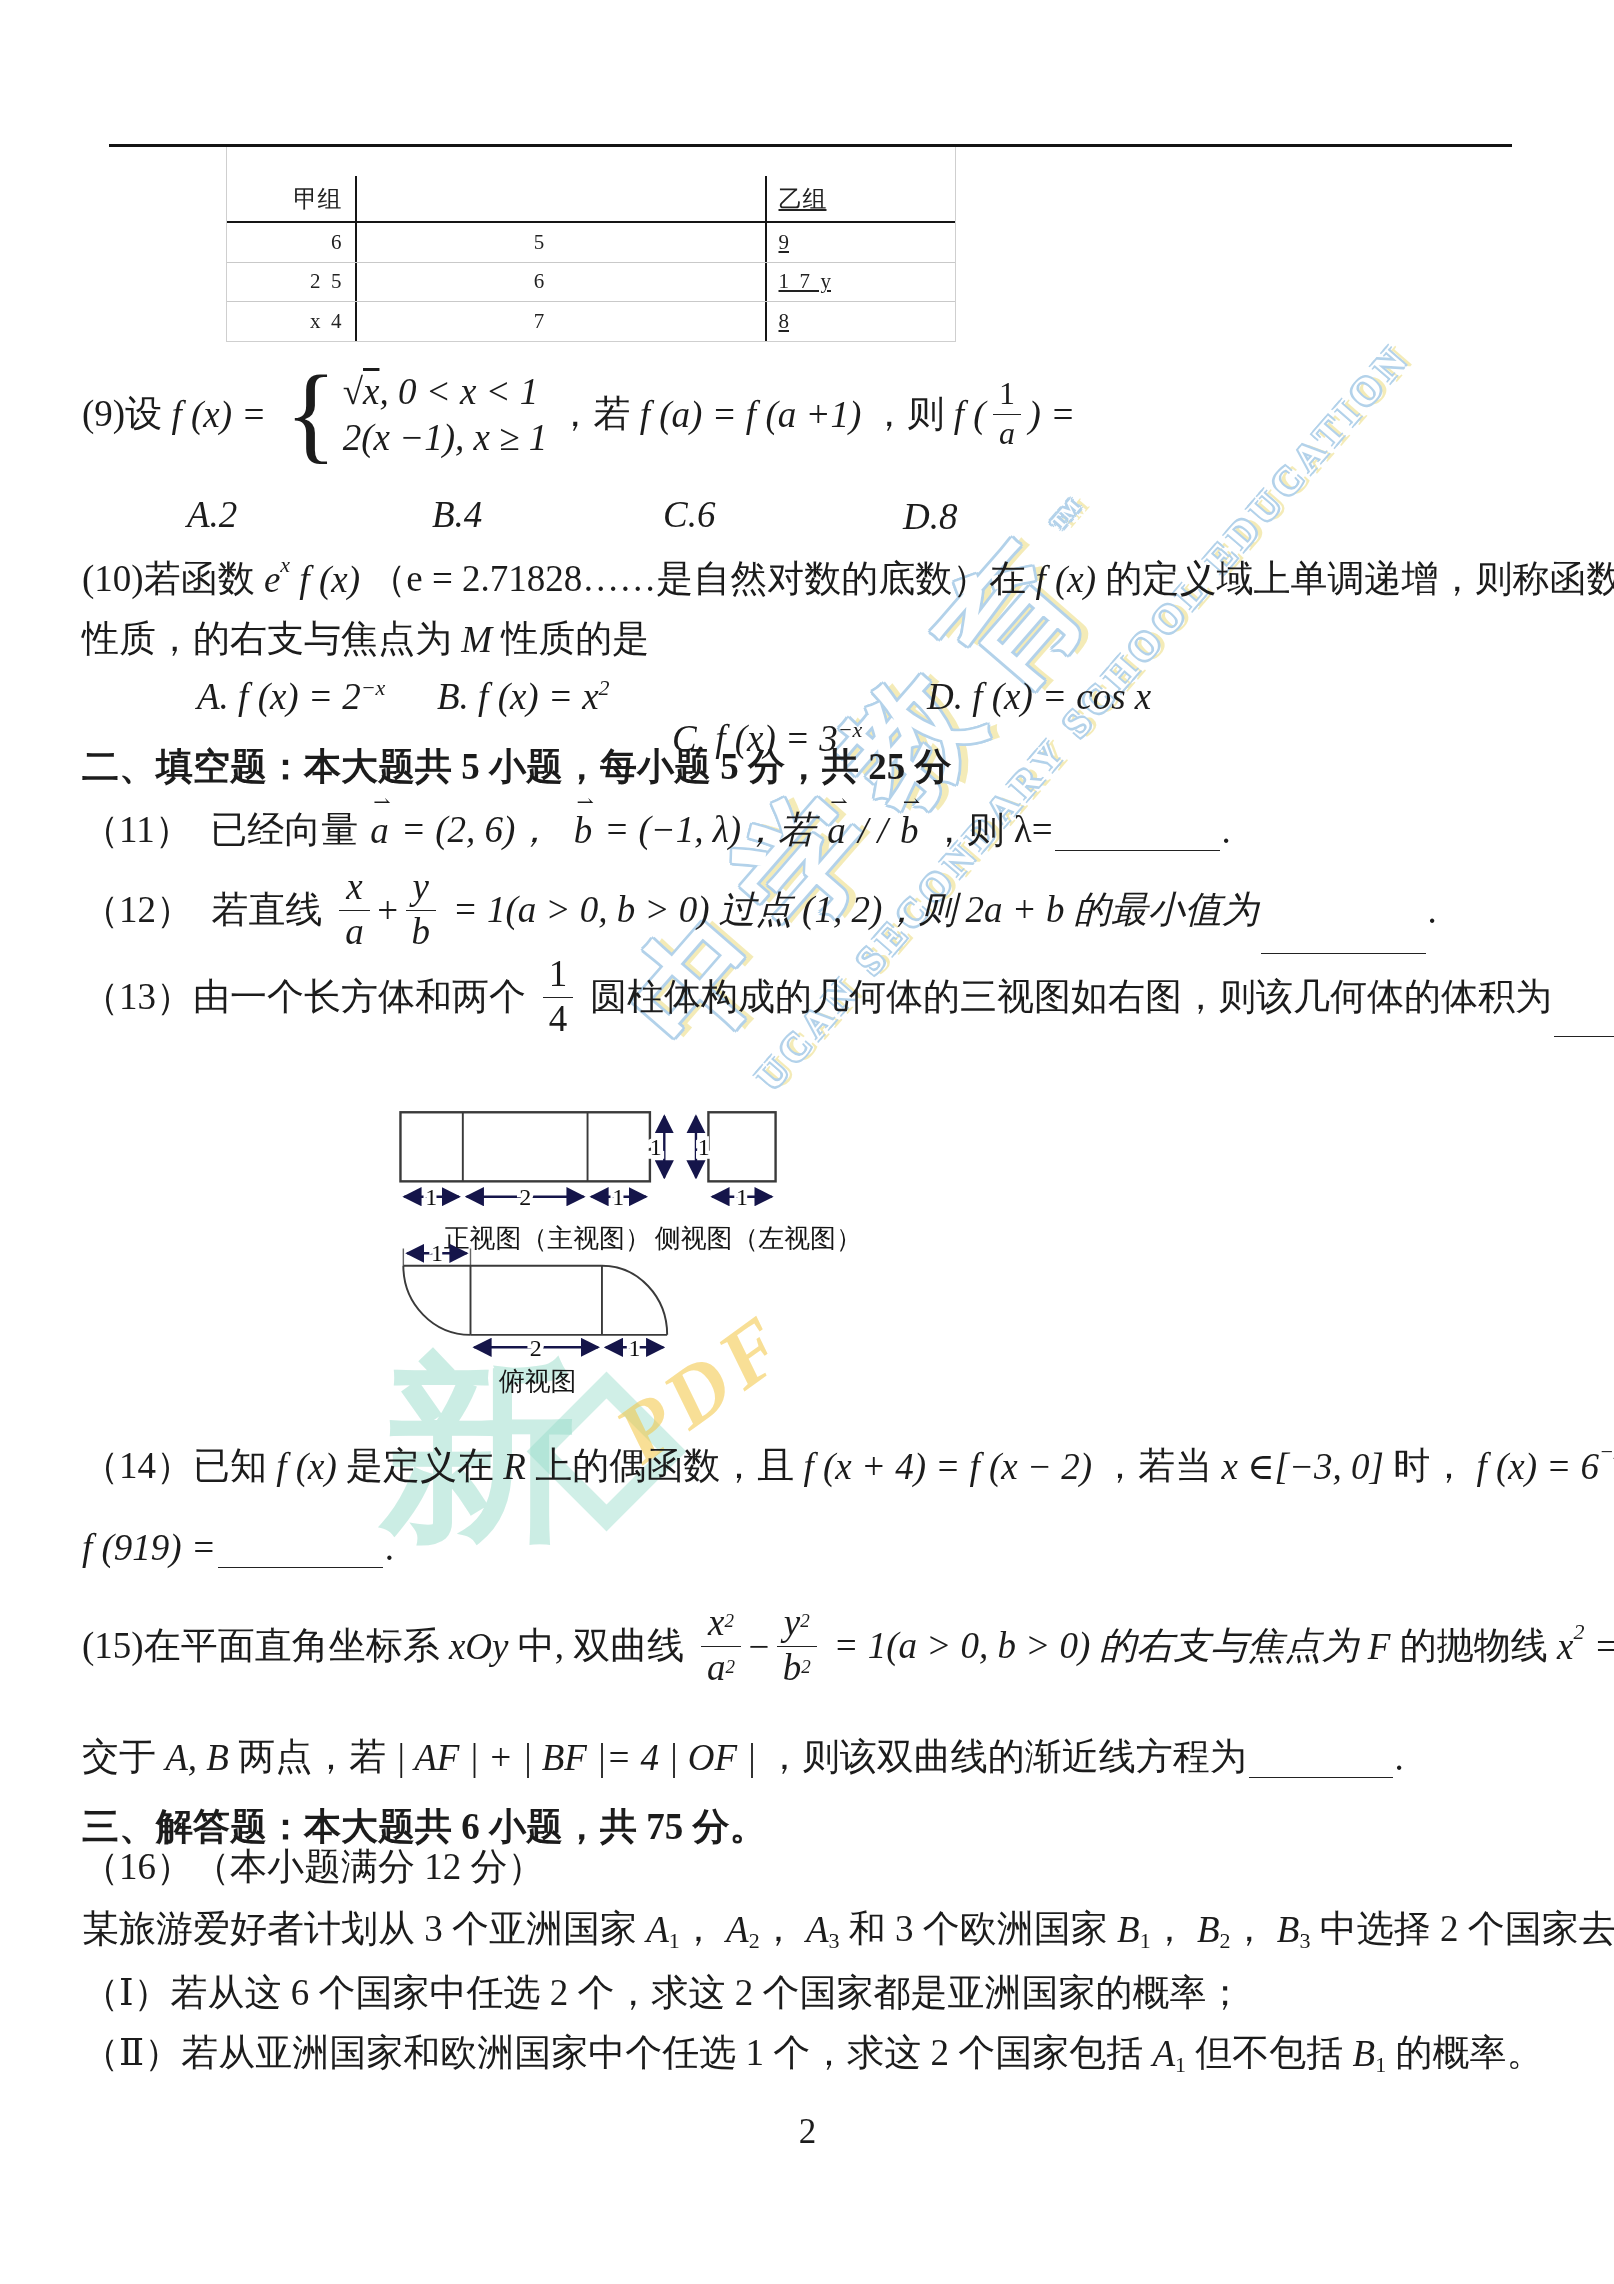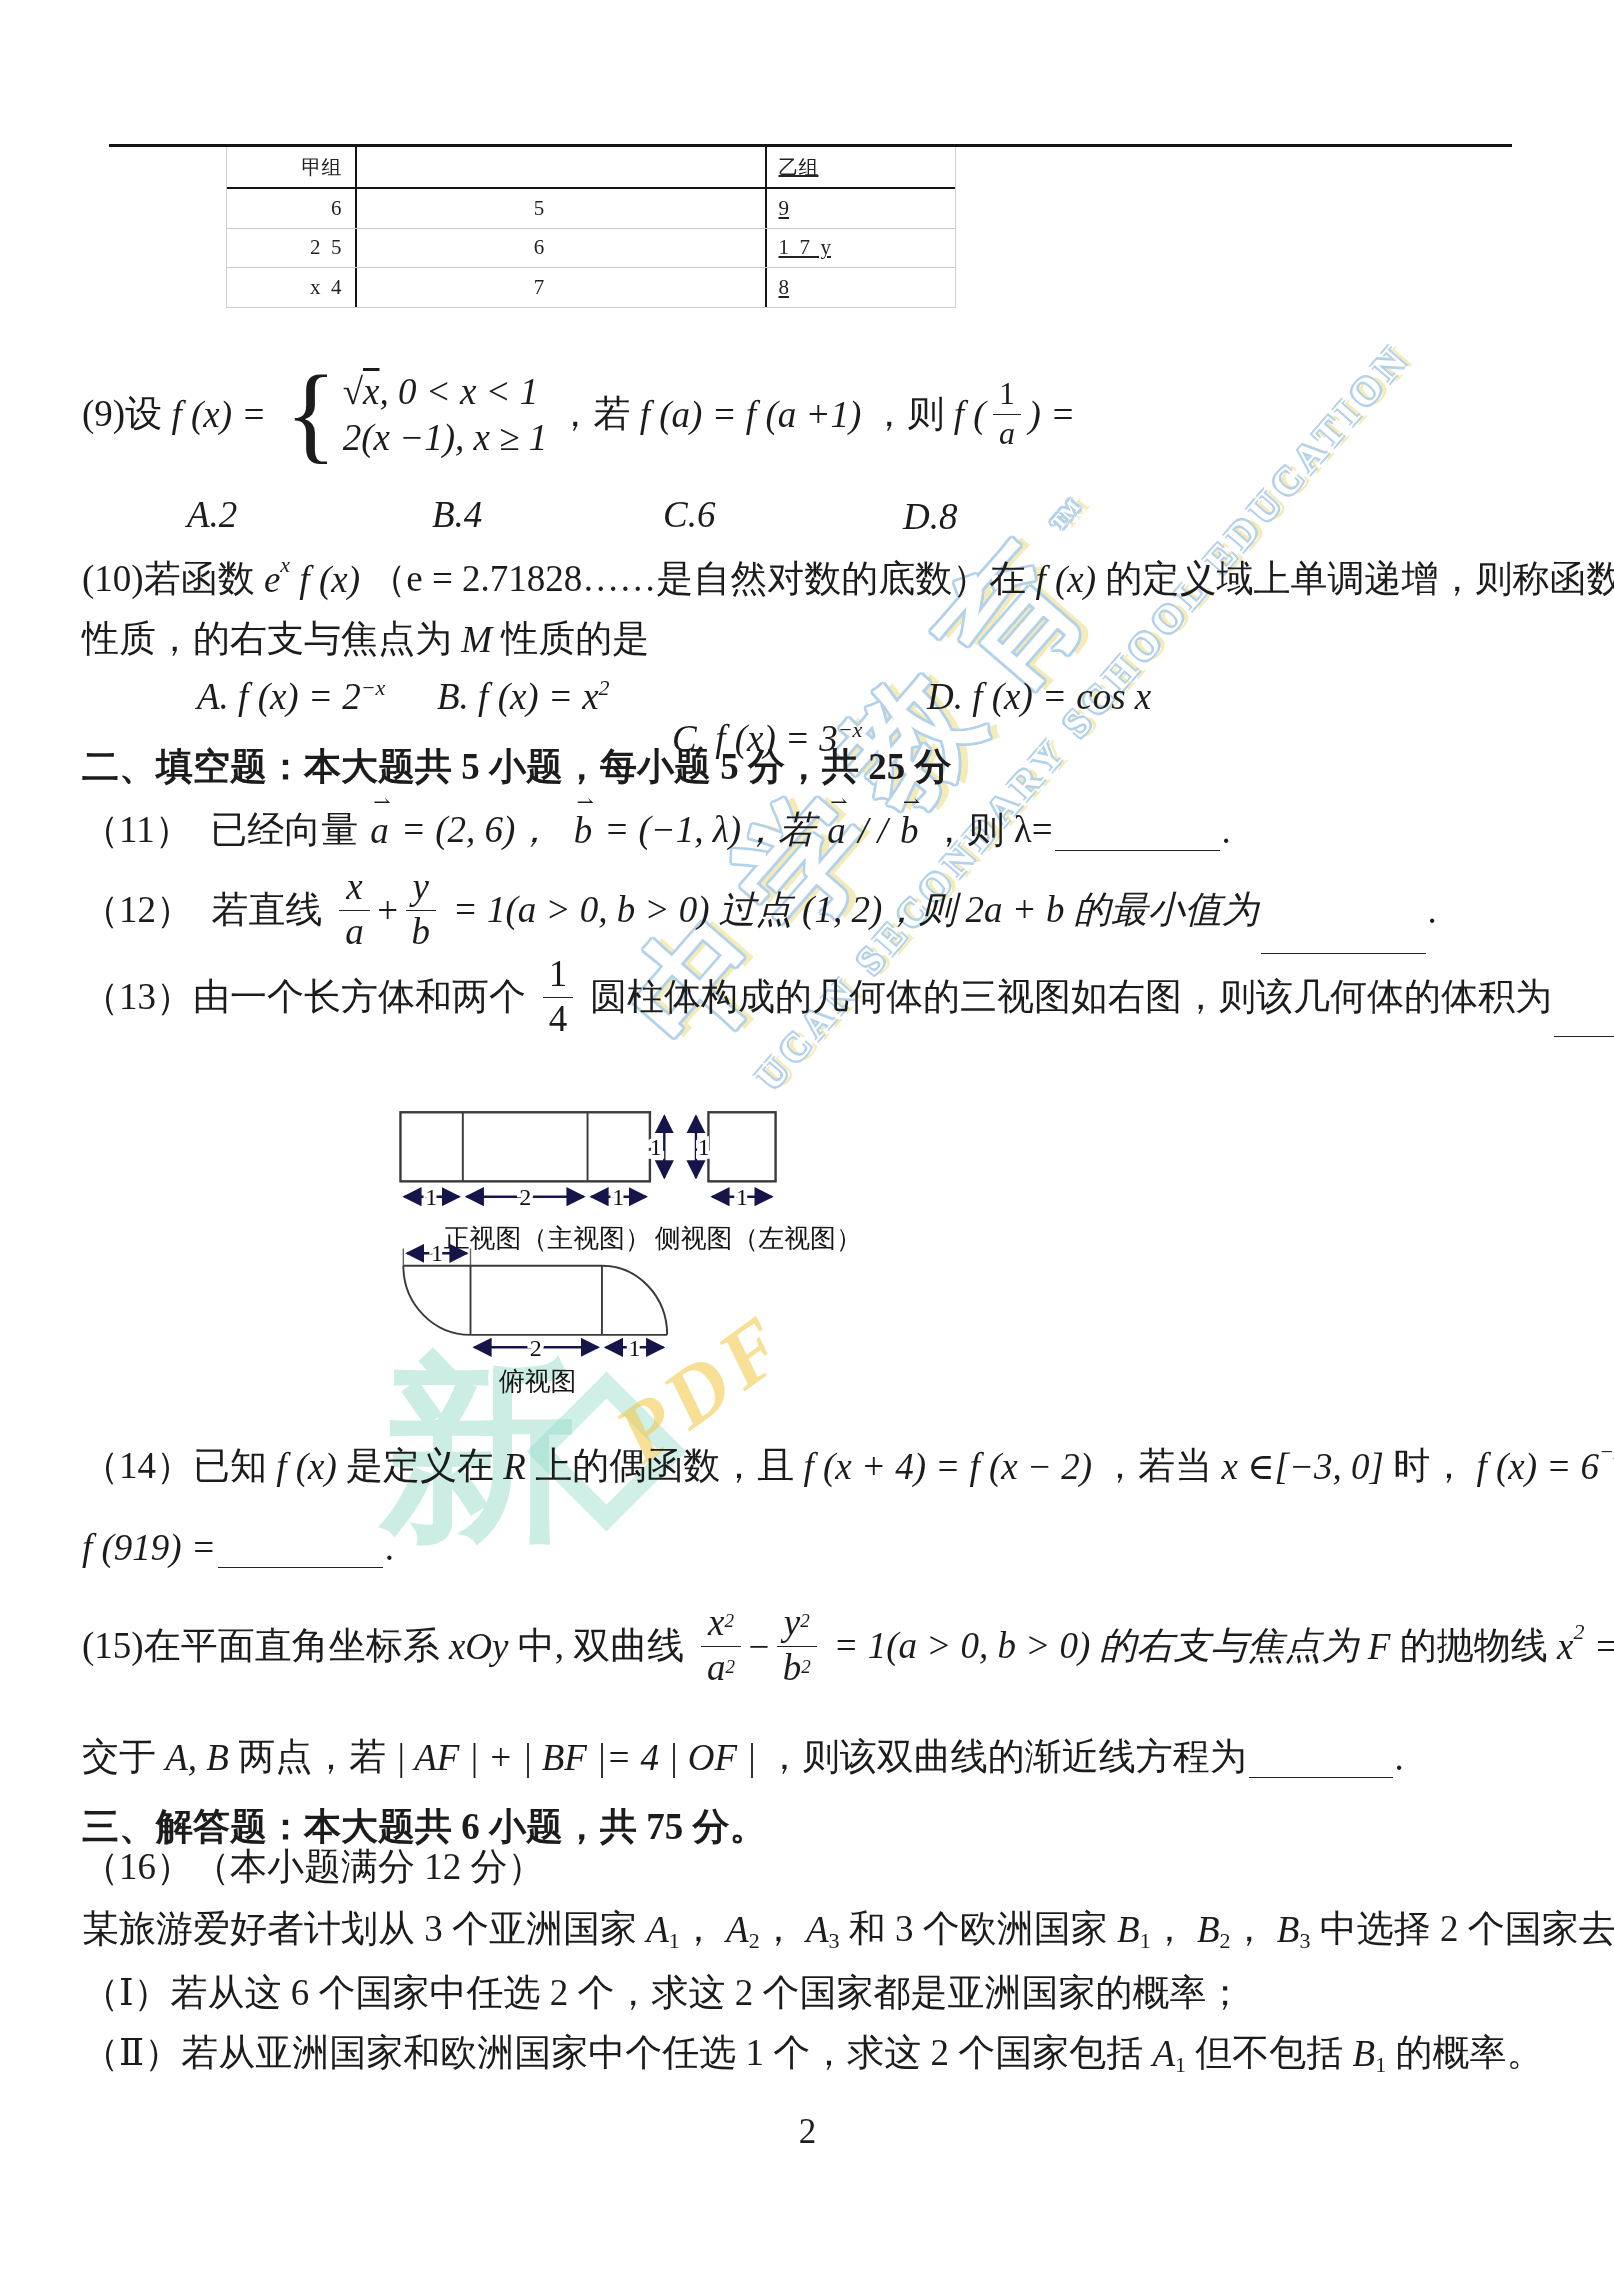--- a/index.html
+++ b/index.html
@@ -43,21 +43,21 @@
   .opt{position:absolute;font-size:37px;white-space:pre;}
   .rule{position:absolute;background:#141414;}
 
   
   #stemleaf{
     position:absolute;left:226px;top:147px;width:728px;
     border-left:1px solid #cfcfcf;border-right:1px solid #cfcfcf;border-bottom:1px solid #cfcfcf;
     font-size:21px;color:#222;
   }
   .srow{display:grid;grid-template-columns:130px 410px 188px;}
-  .srow.hdr{font-size:20px;border-bottom:2.9px solid #151515;}
+  .srow.hdr{font-size:24px;border-bottom:2.9px solid #151515;margin-top:29px;}
   .srow.data + .srow.data{border-top:1px solid #c9c9c9;}
   .srow .c1{text-align:right;padding:6.7px 13.4px 6.7px 0;border-right:2.9px solid #151515;white-space:pre;}
   .srow .c2{text-align:center;padding:6.7px 44px 6.7px 0;border-right:2.9px solid #151515;white-space:pre;}
   .srow .c3{text-align:left;padding:6.7px 0 6.7px 11.5px;white-space:pre;text-decoration:underline;}
 
   
   .wm-right{
     position:absolute;left:594px;top:975px;z-index:0;
     transform:rotate(-49deg);transform-origin:0 0;
     pointer-events:none;

